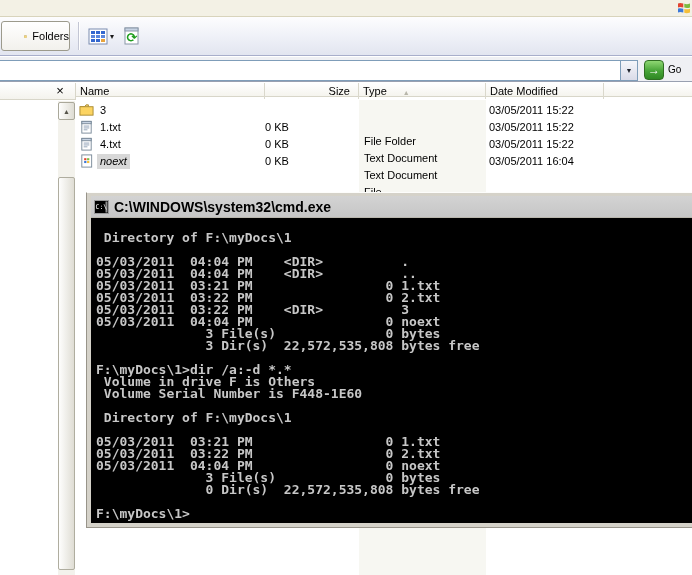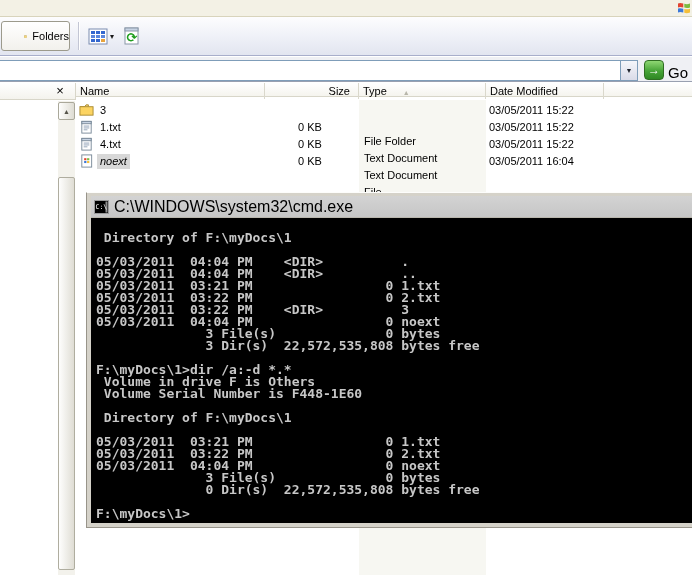--- a/index.html
+++ b/index.html
@@ -49,21 +49,21 @@
     position:absolute; right:0; top:0; width:17px; height:19px;
     background:linear-gradient(180deg,#F6F6FA,#D9DBE8);
     border-left:1px solid #7F9DB9; display:flex; align-items:center; justify-content:center;
     font-size:7px; color:#20242E; cursor:default;
   }
   .go-btn {
     position:absolute; left:644px; top:3px; width:20px; height:20px; border-radius:4px;
     border:1px solid #2F6E22; background:linear-gradient(180deg,#8FD773 0%,#47A437 55%,#2F8823 100%);
     color:#fff; font-weight:bold; font-size:12px; display:flex; align-items:center; justify-content:center; cursor:default;
   }
-  .go-lbl { position:absolute; left:668px; top:7px; font-size:15px; }
+  .go-lbl { position:absolute; left:668px; top:7px; font-size:10px; }
   
   .pane-header {
     position:absolute; left:0; top:83px; width:76px; height:17px;
     background:linear-gradient(180deg,#FFFFFF,#F4F3ED);
     border-bottom:1px solid #D8D6C9; border-right:1px solid #D8D6C9;
   }
   .pane-close { position:absolute; left:52px; top:0; width:16px; height:16px; text-align:center; line-height:16px; font-size:13px; cursor:default; }
   .vscroll-track { position:absolute; left:58px; top:101px; width:17px; height:474px; background:#F3F2EC; }
   .vscroll-up {
     position:absolute; left:58px; top:102px; width:17px; height:18px;
@@ -83,36 +83,36 @@
   .h-name { left:0; width:189px; }
   .h-size { left:189px; width:94px; text-align:right; padding-right:8px; }
   .h-type { left:283px; width:127px; }
   .h-date { left:410px; width:118px; }
   .h-rest { left:528px; width:87px; border-right:none; }
   .sort-glyph { font-size:7px; color:#B8B6AA; margin-left:16px; }
   .frow { position:absolute; left:0; width:616px; height:17px; cursor:default; }
   .frow .ficon { position:absolute; left:3px; top:1px; width:15px; height:14px; }
   .frow .fname { position:absolute; left:21px; top:1px; height:15px; line-height:15px; padding:0 3px; }
   .frow .fname.sel { background:#D8D8D8;font-style:italic; }
-  .frow .fsize { position:absolute; left:189px; top:1px; width:90px; height:15px; line-height:15px; text-align:center; }
+  .frow .fsize { position:absolute; left:189px; top:1px; width:90px; height:15px; line-height:15px; text-align:left; }
   .frow .ftype { position:absolute; left:288px; top:1px; height:15px; line-height:15px;margin-top:31px; }
   .frow .fdate { position:absolute; left:413px; top:1px; height:15px; line-height:15px; }
   .r0 { top:19px; } .r1 { top:36px; } .r2 { top:53px; } .r3 { top:70px; }
   
   .cmdwin {
     position:absolute; left:86px; top:192px; width:610px; height:336px;
     background:#D5D2C9; border-left:1px solid #98948A; border-top:1px solid #FDFDFB; border-bottom:1px solid #98948A;
     padding:3px 0 4px 4px;
   }
   .cmd-title {
     height:22px; background:linear-gradient(180deg,#D3D3D3,#C6C6C6);
     display:flex; align-items:center; gap:5px; padding-left:3px; cursor:default;
     border-bottom:1px solid #B9B6AD;
   }
-  .cmd-title .ttxt { font-weight:normal; font-size:16px; color:#000; white-space:nowrap; }
+  .cmd-title .ttxt { font-weight:bold; font-size:14px; color:#000; white-space:nowrap; }
   .cmd-body { background:#000000; height:305px; padding:2px 0 0 5px; overflow:hidden; }
   .cline { height:12px; line-height:12px; font-family:"DejaVu Sans Mono",monospace; font-weight:bold; font-size:13px; color:#C7C7C7; white-space:pre; }
 </style>
 </head>
 <body>
 
 <div class="screen">
 
   <div class="menubar">
     <svg class="winlogo" viewBox="0 0 14 14">

